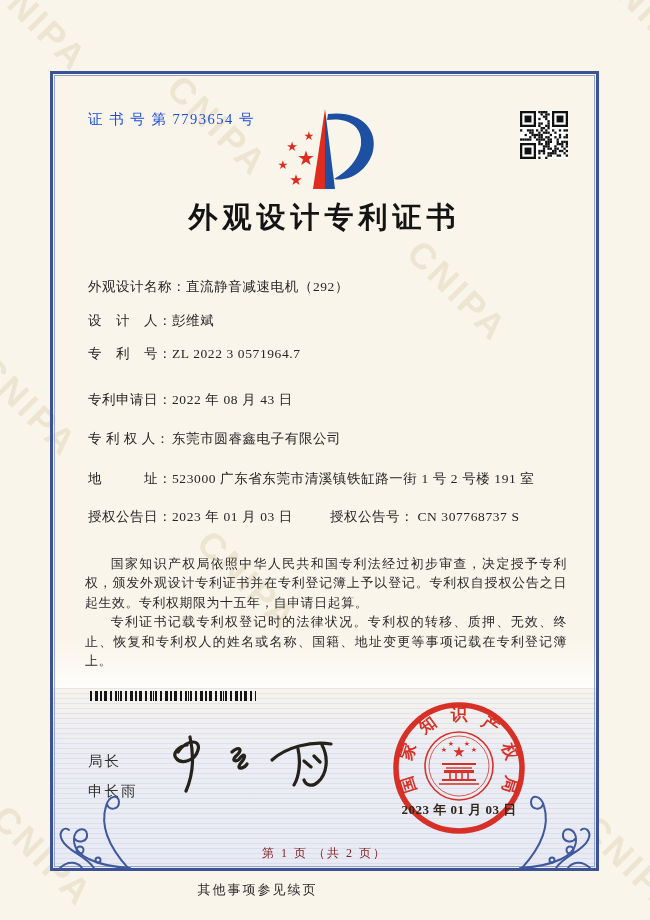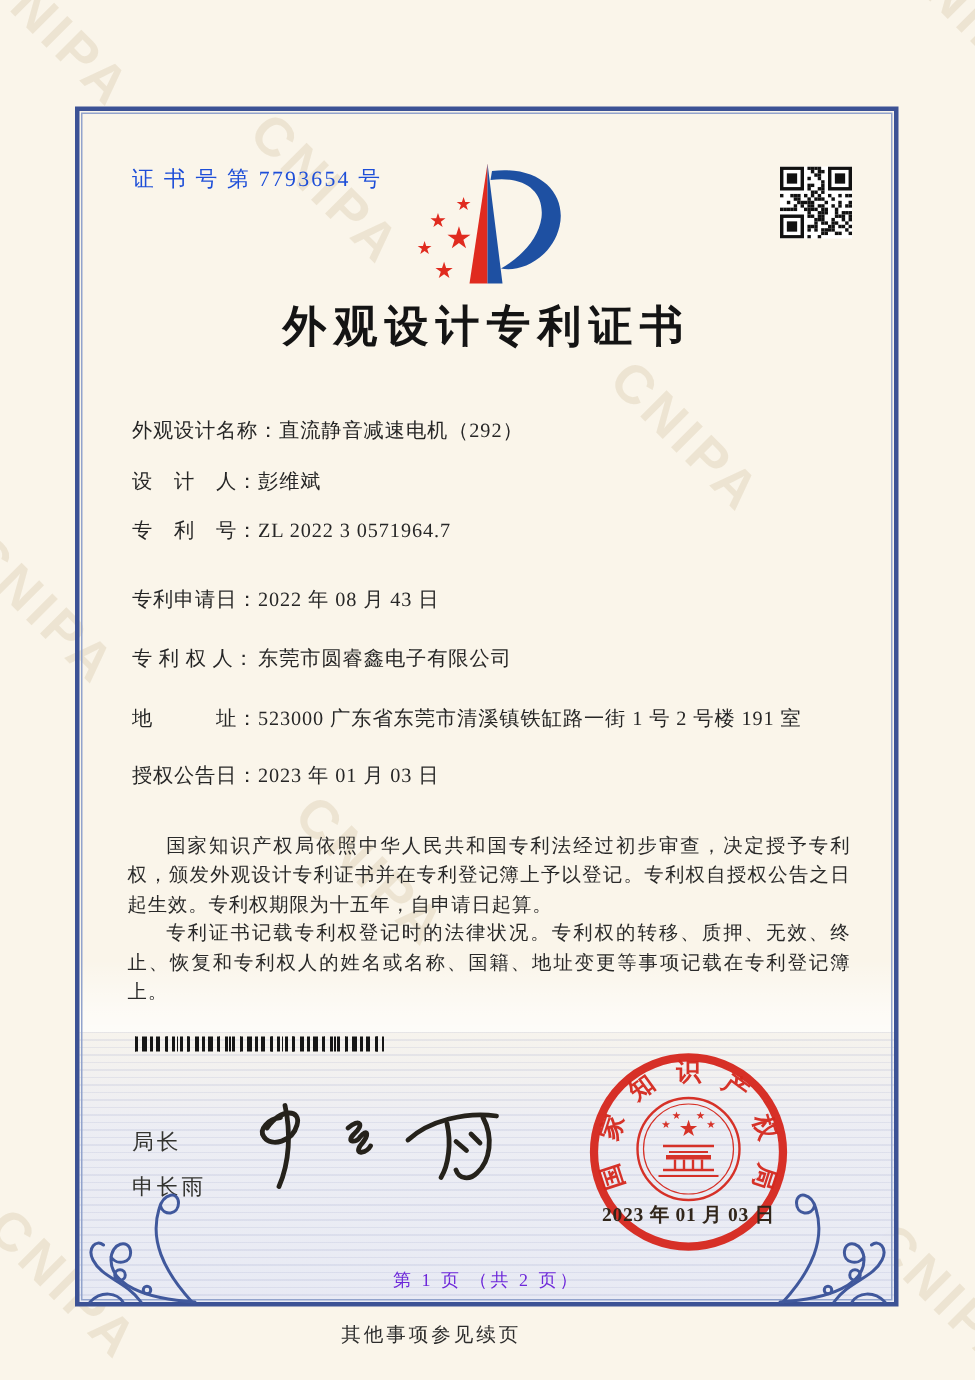--- a/index.html
+++ b/index.html
@@ -98,25 +98,25 @@
     position:absolute;left:384px;top:801px;width:150px;text-align:center;
     font-size:13px;font-weight:bold;letter-spacing:0.5px;color:#31261b;z-index:6;
   }
   
   .orn{position:absolute;top:780px;}
   .orn-l{left:50px;}
   .orn-r{left:518px;transform:scaleX(-1);}
   
   .page-info{
     position:absolute;left:50px;top:845px;width:549px;text-align:center;
-    font-size:12px;letter-spacing:2px;color:#6d28d9;
+    font-size:12px;letter-spacing:2px;color:#7f1d1d;
   }
   .next-note{
     position:absolute;left:0;top:881px;width:515px;text-align:center;
-    font-size:13px;letter-spacing:2px;color:#2c2c2c;margin-left:30px;
+    font-size:13px;letter-spacing:2px;color:#2c2c2c;
   }
 </style>
 </head>
 <body>
 
 <span class="wm" style="left:-25px;top:0px">CNIPA</span>
 <span class="wm" style="left:585px;top:-10px">CNIPA</span>
 <span class="wm" style="left:155px;top:105px">CNIPA</span>
 <span class="wm" style="left:395px;top:270px">CNIPA</span>
 <span class="wm" style="left:-35px;top:385px">CNIPA</span>
@@ -291,20 +291,24 @@
   <span class="lab">专利申请日：</span><span class="val">2022 年 08 月 43 日</span>
 </div>
 <div class="row" style="top:430px">
   <span class="lab">专 利 权 人：</span><span class="val">东莞市圆睿鑫电子有限公司</span>
 </div>
 <div class="row" style="top:470px">
   <span class="lab">地　　　址：</span><span class="val">523000 广东省东莞市清溪镇铁缸路一街 1 号 2 号楼 191 室</span>
 </div>
 <div class="row" style="top:508px;width:480px">
   <span class="lab">授权公告日：</span><span class="val">2023 年 01 月 03 日</span>
+  <span class="pair2">
+    <span class="lab" style="min-width:0">授权公告号：</span>
+    <span class="val">CN 307768737 S</span>
+  </span>
 </div>
 
 <div class="body-text">
   <p>国家知识产权局依照中华人民共和国专利法经过初步审查，决定授予专利权，颁发外观设计专利证书并在专利登记簿上予以登记。专利权自授权公告之日起生效。专利权期限为十五年，自申请日起算。</p>
   <p>专利证书记载专利权登记时的法律状况。专利权的转移、质押、无效、终止、恢复和专利权人的姓名或名称、国籍、地址变更等事项记载在专利登记簿上。</p>
 </div>
 
 <div class="barcode"></div>
 
 <div class="sig-title">局长</div>

